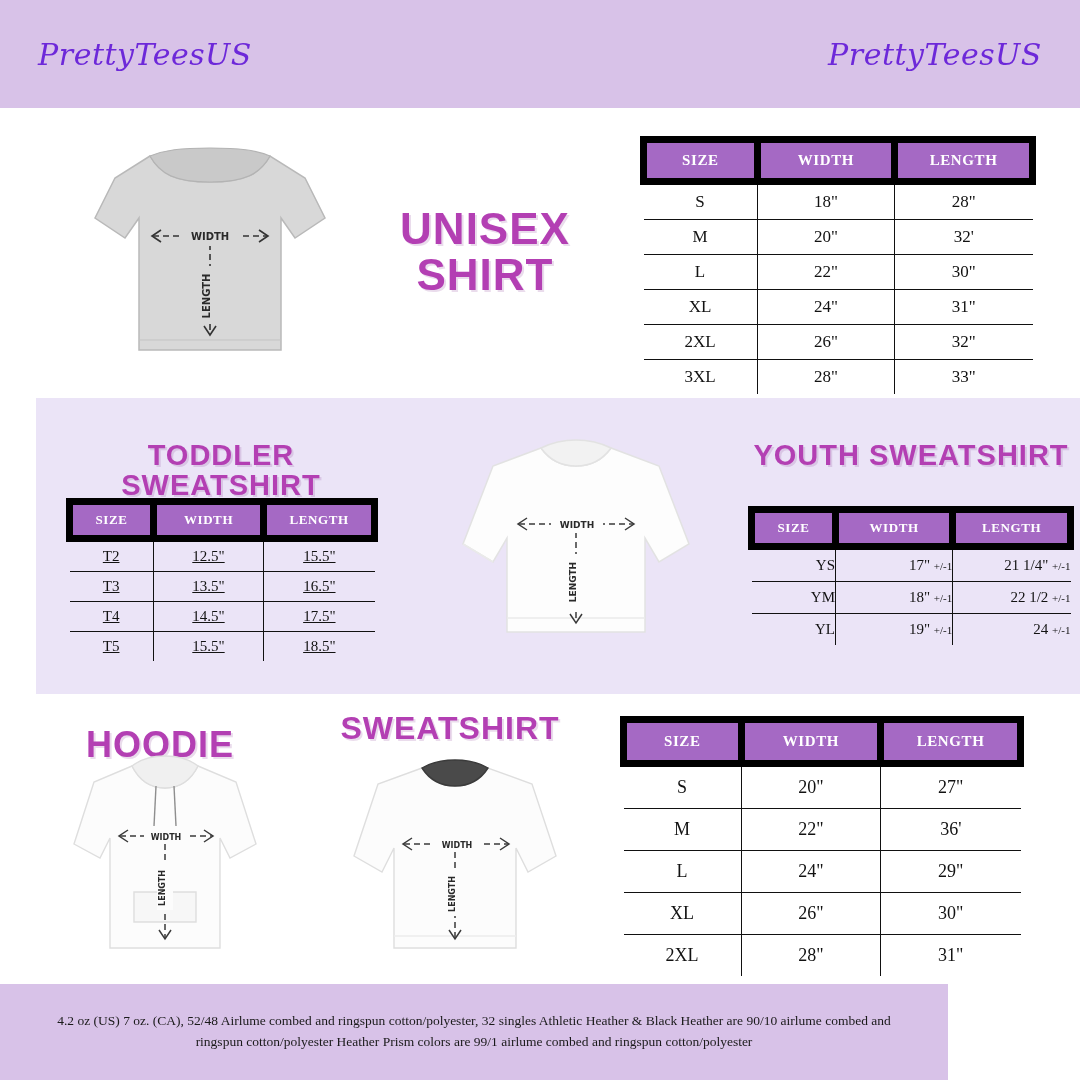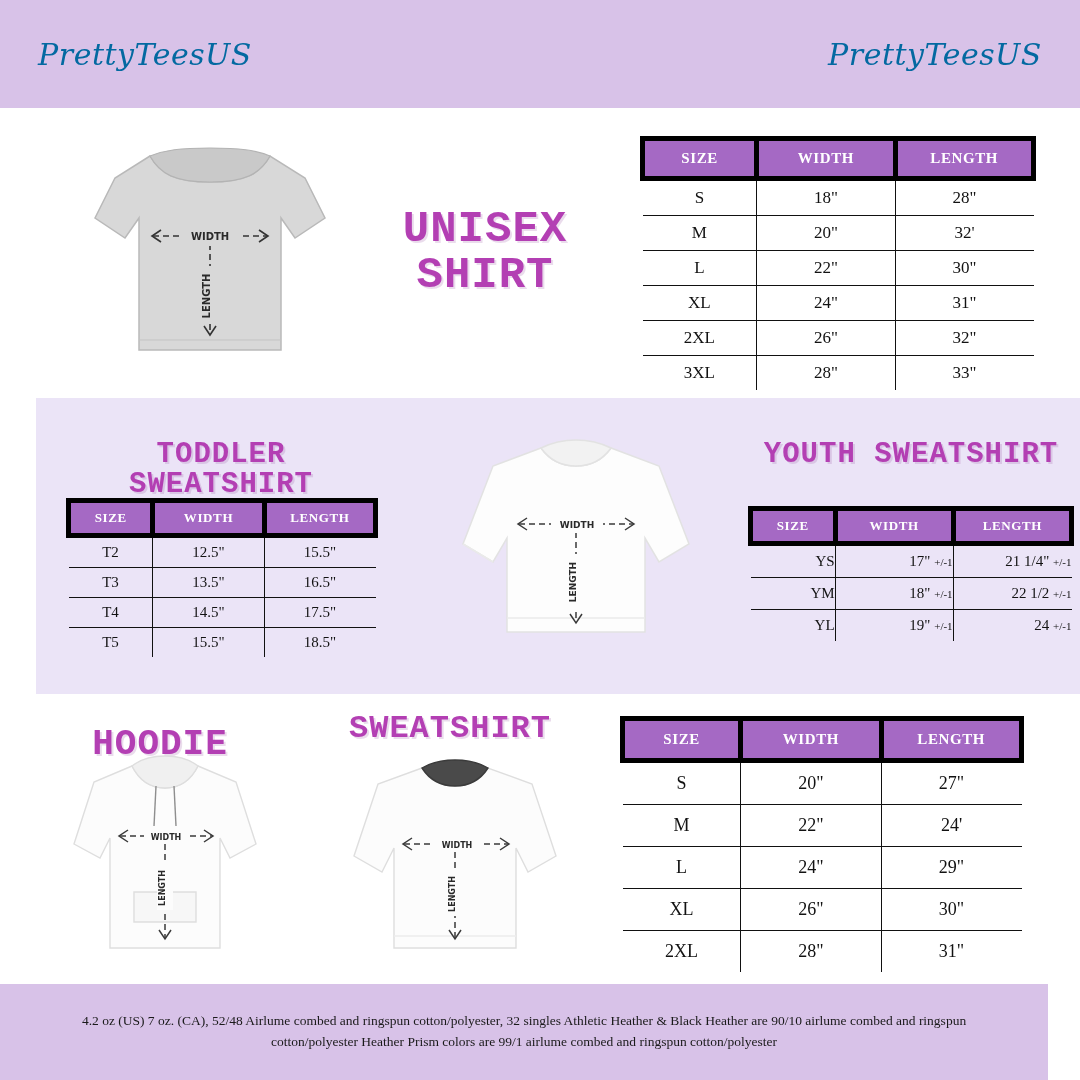--- a/index.html
+++ b/index.html
@@ -21,21 +21,21 @@
     width: 1080px; height: 108px;
     background: #d8c2e8;
     display: flex; align-items: center; justify-content: space-between;
   }
   .brand {
     width: 290px;
     text-align: center;
     font-family: "DejaVu Serif", serif;
     font-style: italic;
     font-size: 30px;
-    color: #0369a1;
+    color: #6d28d9;
     letter-spacing: 0.5px;
   }
   .header-center {
     flex: 1;
     text-align: center;
     margin-top: 2px;
   }
   .title-main {
     font-family: "DejaVu Sans", sans-serif;
     font-weight: bold;
@@ -57,56 +57,56 @@
   .band {
     position: absolute; left: 0; width: 1080px;
     background: #ffffff;
   }
   .band.tinted { background: #ebe4f7; margin-left: 36px; }
   #band1 { top: 108px;  height: 290px; }
   #band2 { top: 398px;  height: 296px; background: #ebe4f7; }
   #band3 { top: 694px;  height: 290px; }
   .footer {
     position: absolute; left: 0; top: 984px;
-    width: 1048px; height: 96px;
+    width: 948px; height: 96px;
     background: #d8c2e8;
     display: flex; align-items: center; justify-content: center;
     padding: 0 46px;
   }
   .footer p {
     font-family: "Liberation Serif", serif;
     font-size: 13.5px;
     line-height: 1.55;
     color: #1a1a1a;
     text-align: center;
   }
 
   
   .sect-title {
-    font-family: Liberation Mono, monospace;
+    font-family: Liberation Sans, sans-serif;
     font-weight: bold;
     color: #b33fb3;
     letter-spacing: 1px;
     text-shadow: 2px 2px 0 rgba(140,60,150,0.18);
     line-height: 1.05;
     text-align: center;
   }
 
   
   table.sz {
     border-collapse: collapse;
     font-family: "Liberation Serif", serif;
   }
   table.sz th {
     background: #a569c4;
     color: #ffffff;
     font-family: "Liberation Serif", serif;
     font-weight: bold;
     letter-spacing: 0.6px;
-    border: 5px solid #000000;
+    border: 7px solid #000000;
   }
   table.sz td {
     text-align: center;
     color: #121212;
     border-bottom: 1px solid #111;
     border-right: 1px solid #111;
   }
   table.sz td:last-child { border-right: none; }
   table.sz tr:last-child td { border-bottom: none; }
   table.sz td.first { border-left: none; }
@@ -115,21 +115,21 @@
   #tbl-unisex { position: absolute; left: 640px; top: 28px; width: 396px; }
   #tbl-unisex th { font-size: 15px; padding: 9px 0; }
   #tbl-unisex td { font-size: 17px; padding: 7px 0; }
   #tbl-unisex col.c1 { width: 116px; }
   #tbl-unisex col.c2 { width: 140px; }
   #tbl-unisex col.c3 { width: 140px; }
 
   
   #tbl-toddler { position: absolute; left: 30px; top: 100px; width: 312px; }
   #tbl-toddler th { font-size: 13px; padding: 7px 0; }
-  #tbl-toddler td { font-size: 15px; padding: 6px 0; }
+  #tbl-toddler td { font-size: 15px; padding: 6px 0; text-decoration: underline; }
   #tbl-toddler col.c1 { width: 86px; }
   #tbl-toddler col.c2 { width: 113px; }
   #tbl-toddler col.c3 { width: 113px; }
 
   
   #tbl-youth { position: absolute; left: 712px; top: 108px; width: 326px; }
   #tbl-youth th { font-size: 13px; padding: 7px 0; }
   #tbl-youth td { font-size: 15px; padding: 7px 0; text-align: right; }
   #tbl-youth col.c1 { width: 86px; }
   #tbl-youth col.c2 { width: 120px; }
@@ -422,21 +422,21 @@
       </thead>
       <tbody>
         <tr>
           <td class="first">S</td>
           <td>20"</td>
           <td>27"</td>
         </tr>
         <tr>
           <td class="first">M</td>
           <td>22"</td>
-          <td>24'</td>
+          <td>36'</td>
         </tr>
         <tr>
           <td class="first">L</td>
           <td>24"</td>
           <td>29"</td>
         </tr>
         <tr>
           <td class="first">XL</td>
           <td>26"</td>
           <td>30"</td>

